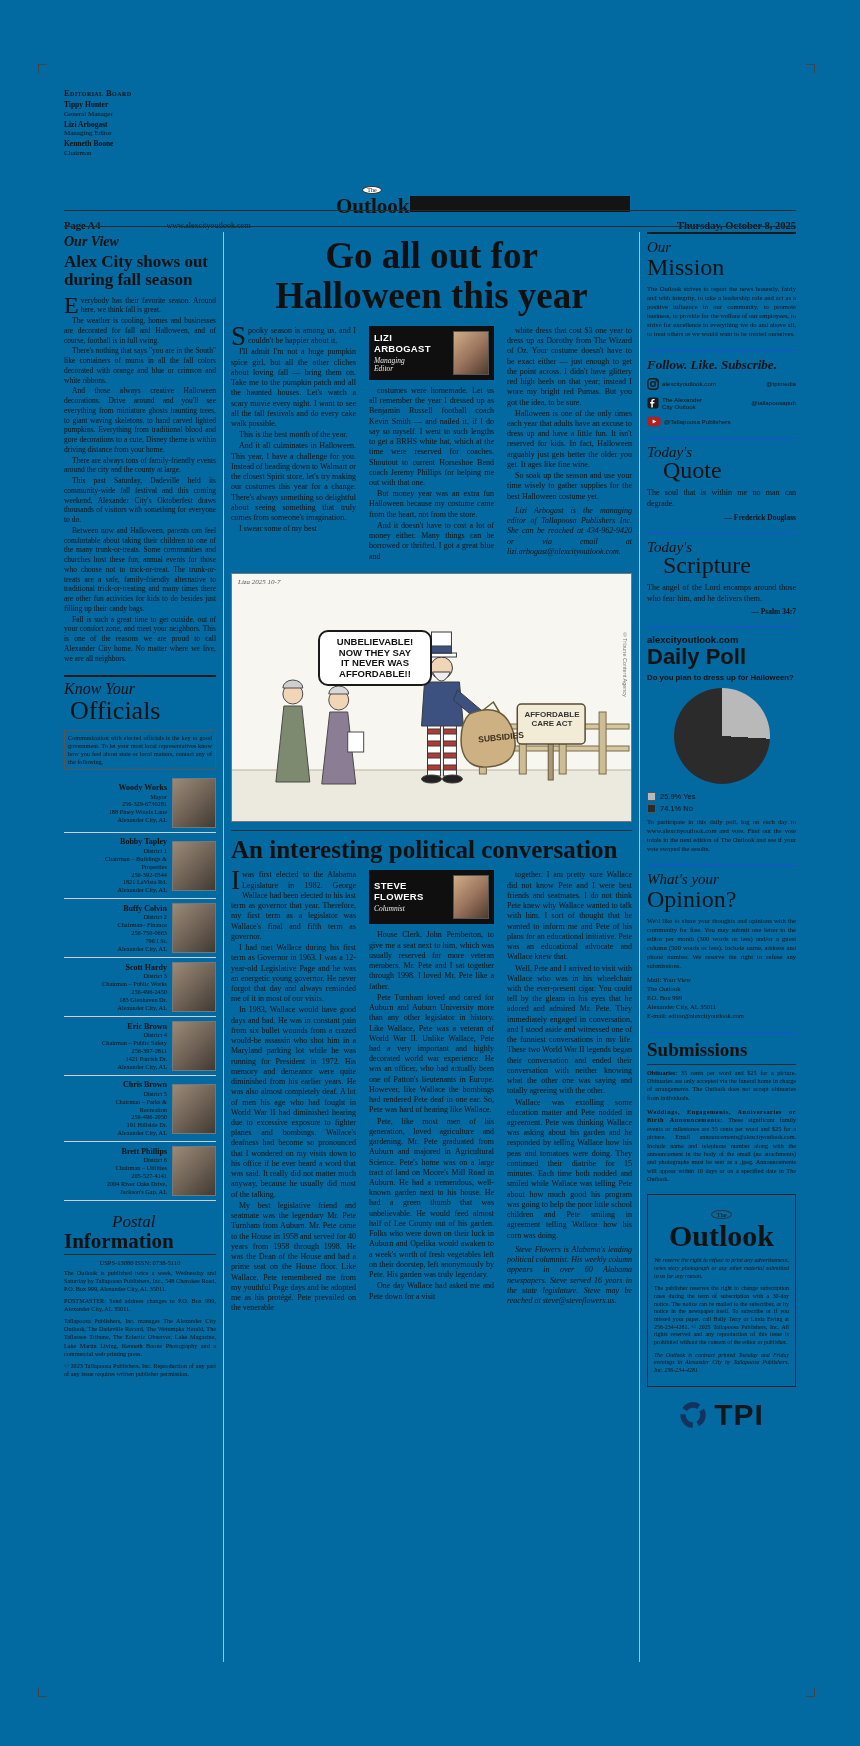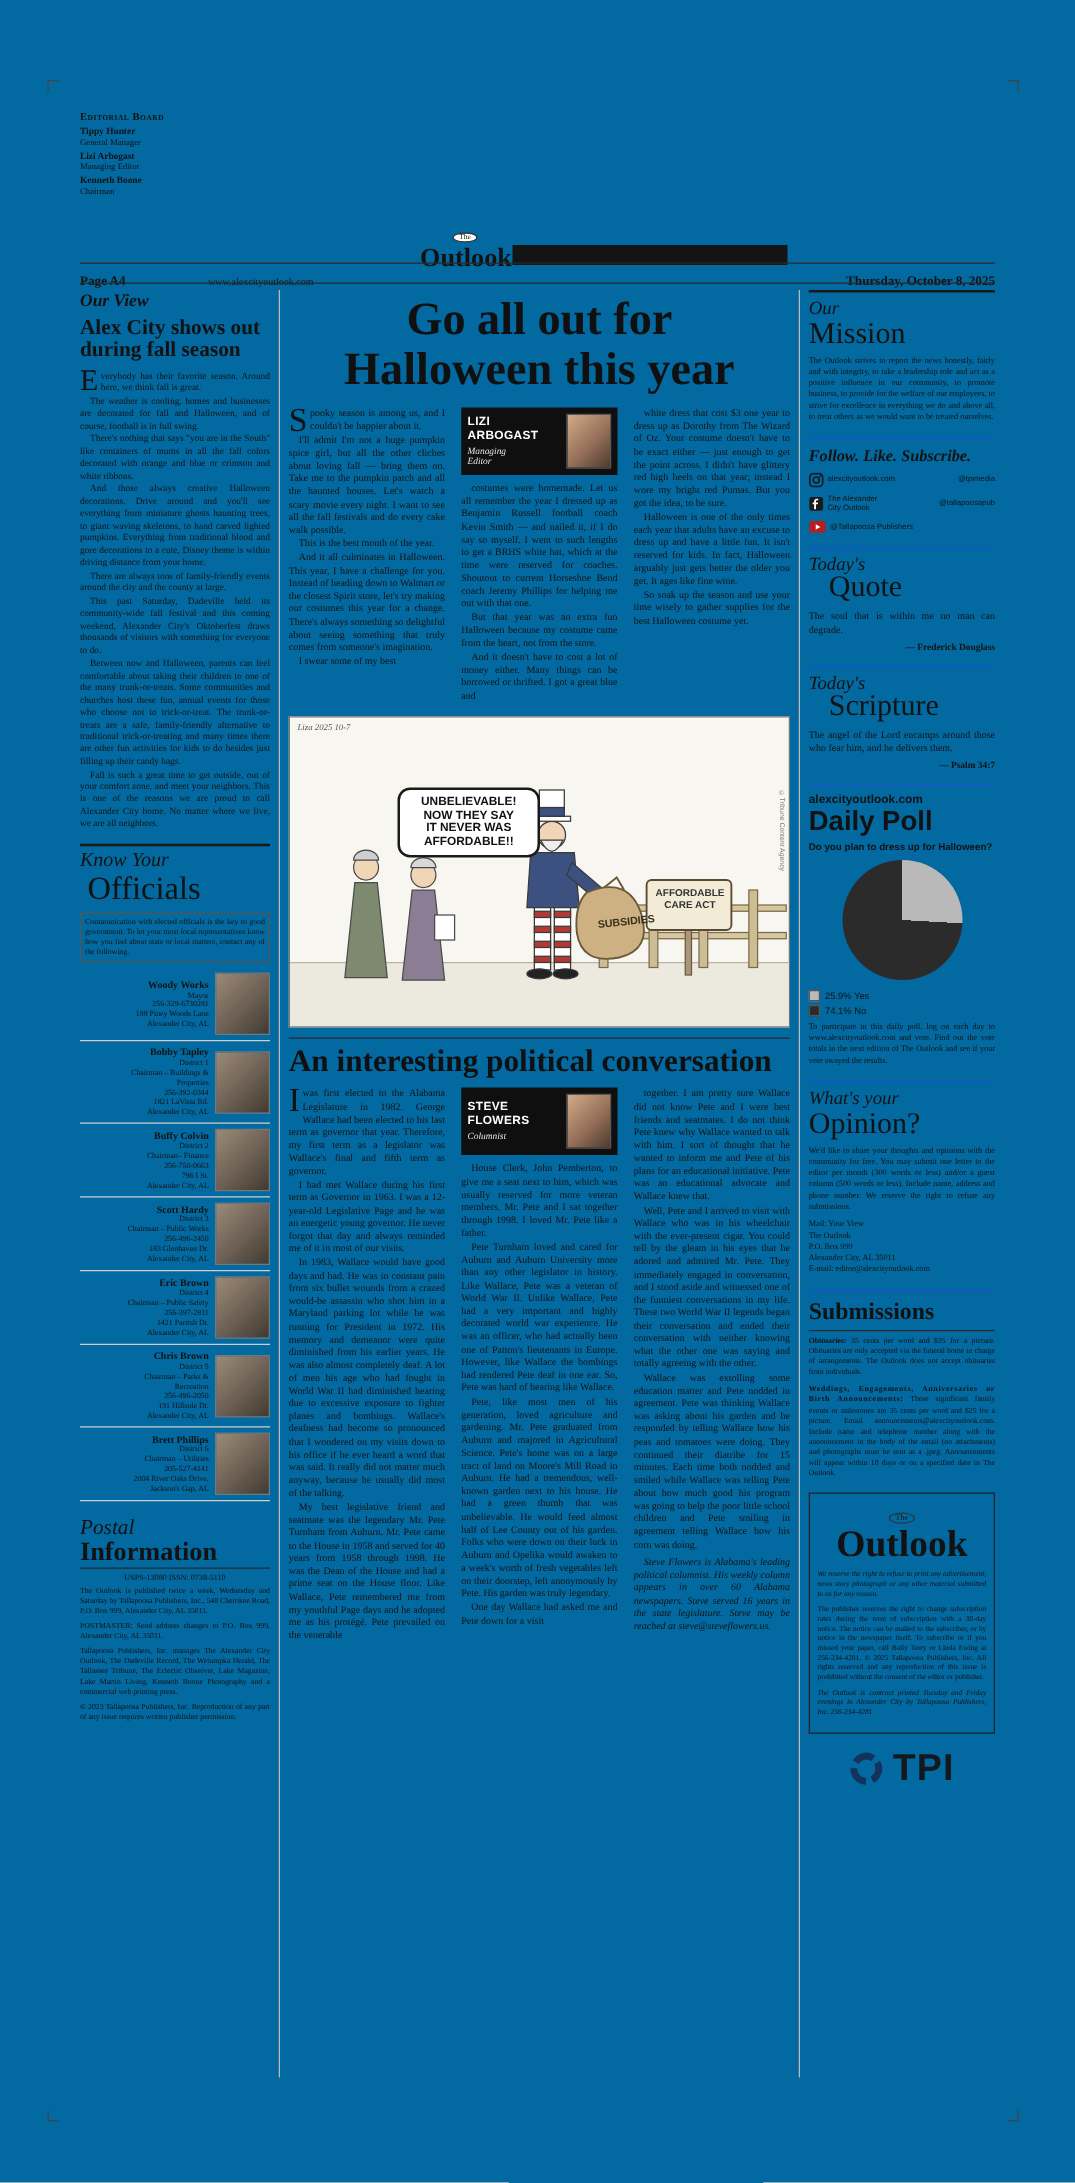--- a/index.html
+++ b/index.html
@@ -54,21 +54,21 @@
   .off-intro { border:1px solid #555; padding:3px; font-size:6.3px; line-height:1.3; text-align:justify; margin-bottom:4px; }
   .official { display:flex; align-items:center; gap:5px; padding:4px 0; border-bottom:1px solid #cfcfcf; }
   .off-text { flex:1; text-align:right; }
   .off-name { font-size:8px; font-weight:bold; line-height:1.2; }
   .off-lines { font-size:6.3px; line-height:1.25; }
   .off-photo { width:44px; height:50px; flex:0 0 44px; border:1px solid #777;
                background:linear-gradient(135deg,#9b8a78 0%,#6c5f53 55%,#413a32 100%); }
 
   
   .postal-sec { margin-top:12px; }
-  .postal-kicker { font-style:italic; font-size:17px; line-height:1; }
+  .postal-kicker { font-style:italic; font-size:17px; line-height:1;margin-left:48px; }
   .postal-head { font-size:21px; font-weight:bold; line-height:1.05; border-bottom:1px solid #2a2a2a; padding-bottom:2px; margin-bottom:4px; }
   .usps { font-size:6.5px; text-align:center; margin-bottom:3px; }
   .postal-sec p { font-size:6.2px; line-height:1.3; text-align:justify; margin-bottom:4px; }
 
   
   .hal-head { font-size:37px; line-height:1.08; text-align:center; white-space:pre-line; margin:4px 0 10px; color:#101010; }
   .art-cols { display:flex; gap:13px; }
   .art-col { flex:1; min-width:0; }
   .art-col p { font-size:8px; line-height:1.28; text-align:justify; text-indent:8px; margin-bottom:1px; }
   .dropcap2 { float:left; font-size:27px; line-height:21px; padding-right:2px; }
@@ -297,27 +297,28 @@
         <div class="byline-box">
           <div>
             <div class="byline-name pre">LIZI
 ARBOGAST</div>
             <div class="byline-title pre">Managing
 Editor</div>
           </div>
           <div class="byline-photo"></div>
         </div>
         <p>costumes were homemade. Let us all remember the year I dressed up as Benjamin Russell football coach Kevin Smith — and nailed it, if I do say so myself. I went to such lengths to get a BRHS white hat, which at the time were reserved for coaches. Shoutout to current Horseshoe Bend coach Jeremy Phillips for helping me out with that one.</p>
-        <p>But that year was an extra fun Halloween because my costume came from the heart, not from the store.</p>
+        <p>But money year was an extra fun Halloween because my costume came from the heart, not from the store.</p>
         <p>And it doesn't have to cost a lot of money either. Many things can be borrowed or thrifted. I got a great blue and</p>
       </div>
       <div class="art-col">
         <p>white dress that cost $3 one year to dress up as Dorothy from The Wizard of Oz. Your costume doesn't have to be exact either — just enough to get the point across. I didn't have glittery red high heels on that year; instead I wore my bright red Pumas. But you got the idea, to be sure.</p>
         <p>Halloween is one of the only times each year that adults have an excuse to dress up and have a little fun. It isn't reserved for kids. In fact, Halloween arguably just gets better the older you get. It ages like fine wine.</p>
         <p>So soak up the season and use your time wisely to gather supplies for the best Halloween costume yet.</p>
+        <p class="bio">Lizi Arbogast is the managing editor of Tallapoosa Publishers Inc. She can be reached at 434-962-9420 or via email at lizi.arbogast@alexcityoutlook.com.</p>
       </div>
     </div>
 
     <div class="cartoon">
       <svg viewBox="0 0 400 247" preserveAspectRatio="none">
         <rect x="0" y="196" width="400" height="51" fill="#eceadf"></rect>
         <line x1="0" y1="196" x2="400" y2="196" stroke="#b9b4a2" stroke-width="1"></line>
         <g stroke="#7a6a4c" stroke-width="1">
           <rect x="238" y="150" width="160" height="5" fill="#d6c79e"></rect>
           <rect x="238" y="172" width="160" height="5" fill="#d6c79e"></rect>

